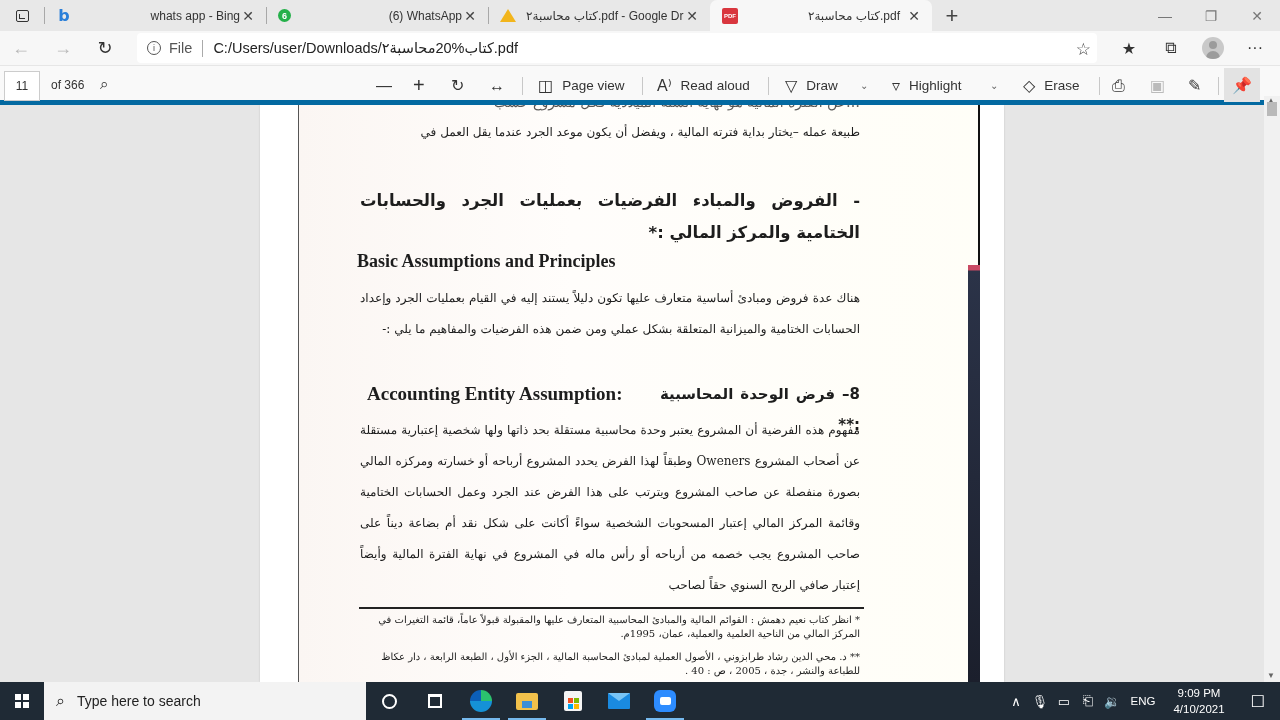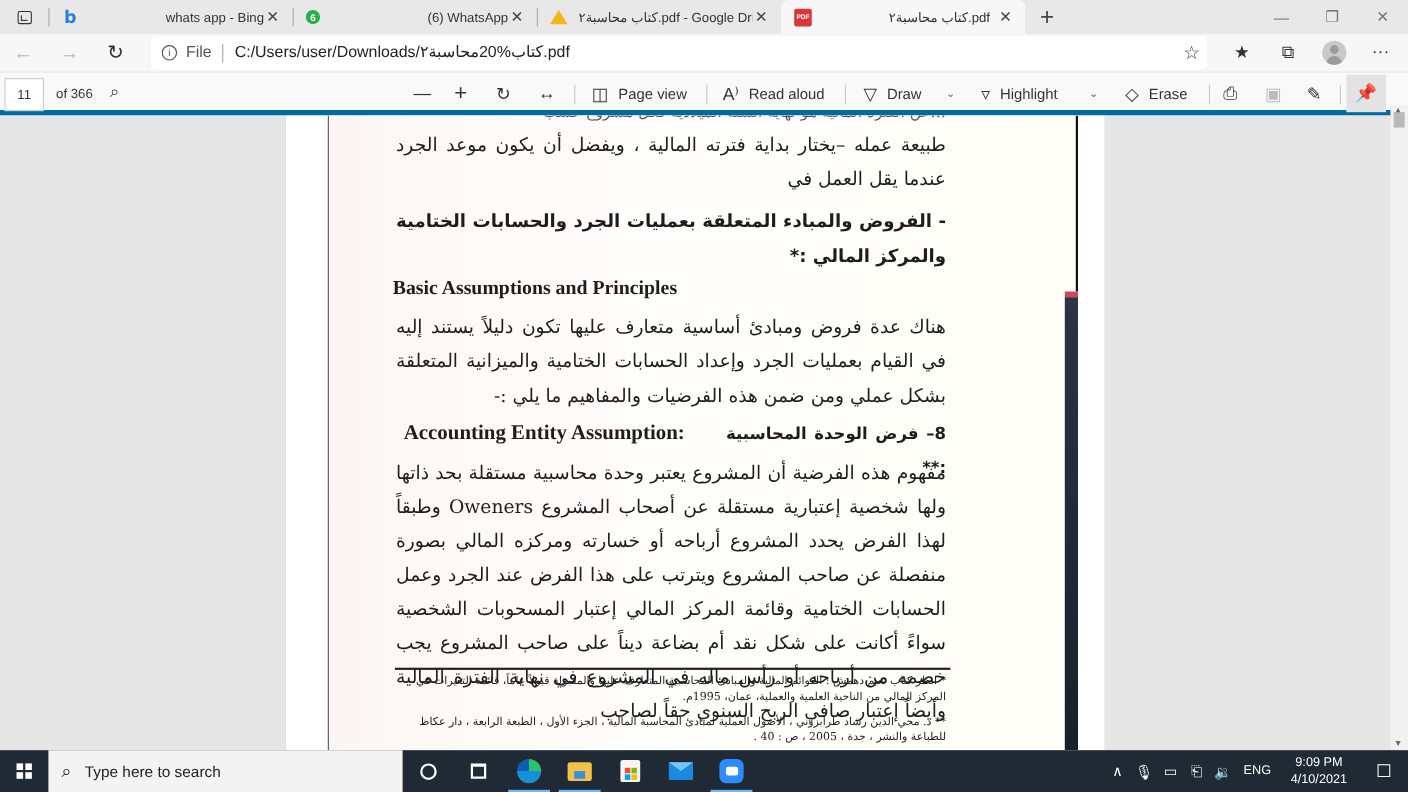--- a/index.html
+++ b/index.html
@@ -46,21 +46,21 @@
   .tb-item .glyph { font-size: 16px; margin-right: 9px; color: #333; }
   .tb-sep { position: absolute; top: 11px; height: 18px; border-left: 1px solid #c8c8c8; }
   .caret { font-size: 10px; color: #666; }
   .pin { position: absolute; left: 1224px; top: 2px; width: 36px; height: 34px; background: #e3e3e3; display: flex; align-items: center; justify-content: center; font-size: 16px; }
   
   .viewer { position: absolute; left: 0; top: 105px; width: 1264px; height: 577px; background: #e6e6e6; overflow: hidden; }
   .page { position: absolute; left: 260px; top: 0; width: 744px; height: 577px; background: #fff; box-shadow: 0 0 2px rgba(0,0,0,.15); }
   .scan { position: absolute; left: 38px; top: 0; width: 682px; height: 577px; background: linear-gradient(90deg, #fbf6f3 0%, #fffdfb 40%, #fffef7 100%); border-left: 1.5px solid #555; }
   .scan-right-edge { position: absolute; right: 0; top: 0; width: 2px; height: 160px; background: #111; }
   .scan-photo { position: absolute; right: 0; top: 160px; width: 12px; height: 417px; background: linear-gradient(180deg,#c94a63 0,#c94a63 5px,#2b3348 6px,#1b1f2c 100%); }
-  .ar { direction: rtl; text-align: justify; font-family: "DejaVu Serif", serif; color: #1d1d1d; position: absolute; right: 120px; width: 500px; font-size: 17px; line-height: 31px; }
+  .ar { direction: rtl; text-align: justify; font-family: "DejaVu Serif", serif; color: #1d1d1d; position: absolute; right: 120px; width: 500px; font-size: 12px; line-height: 31px; }
   .ar.bold { font-weight: bold; font-family: "DejaVu Sans", sans-serif; font-size: 16.5px; }
   .en { position: absolute; font-family: "Liberation Serif", serif; font-weight: bold; color: #1d1d1d; }
   .footrule { position: absolute; left: 60px; top: 502px; width: 505px; border-top: 2px solid #222; }
   .fn { direction: rtl; position: absolute; right: 120px; width: 510px; font-family: "DejaVu Serif", serif; font-size: 10px; line-height: 14px; color: #222; }
   .vscroll { position: absolute; left: 1264px; top: 96px; width: 16px; height: 586px; background: #f1f1f1; }
   .vscroll .up { position: absolute; top: 0; left: 3px; font-size: 8px; color: #666; }
   .vscroll .thumb { position: absolute; top: 4px; left: 3px; width: 10px; height: 14px; background: #b9b9b9; }
   .vscroll .down { position: absolute; bottom: 2px; left: 3px; font-size: 8px; color: #666; }
   
   .taskbar { position: absolute; left: 0; top: 682px; width: 1280px; height: 38px; background: #1f2a35; display: flex; align-items: center; }
@@ -202,21 +202,21 @@
 </div>
 
 <div class="viewer">
   <div class="page">
     <div class="scan">
       <div class="scan-right-edge"></div>
       <div class="scan-photo"></div>
 
       <div class="ar" style="top:-18px;font-size:14px;opacity:.75">…عن الفترة المالية هو نهاية السنة الميلادية فكل مشروع حسب</div>
       <div class="ar" style="top:12px">طبيعة عمله –يختار بداية فترته المالية ، ويفضل أن يكون موعد الجرد عندما يقل العمل في</div>
-      <div class="ar bold" style="top:80px;line-height:32px">- الفروض والمبادء المتعلقة بعمليات الجرد والحسابات الختامية والمركز المالي :*</div>
+      <div class="ar bold" style="top:80px;line-height:32px">- الفروض والمبادء الفرضيات بعمليات الجرد والحسابات الختامية والمركز المالي :*</div>
       <div class="en" style="left:58px;top:146px;font-size:18px">Basic Assumptions and Principles</div>
       <div class="ar" style="top:178px">هناك عدة فروض ومبادئ أساسية متعارف عليها تكون دليلاً يستند إليه في القيام بعمليات الجرد وإعداد الحسابات الختامية والميزانية المتعلقة بشكل عملي ومن ضمن هذه الفرضيات والمفاهيم ما يلي :-</div>
       <div class="ar bold" style="top:274px;width:200px;font-size:15px">8– فرض الوحدة المحاسبية :**</div>
       <div class="en" style="left:68px;top:278px;font-size:19px">Accounting Entity Assumption:</div>
       <div class="ar" style="top:310px">مفهوم هذه الفرضية أن المشروع يعتبر وحدة محاسبية مستقلة بحد ذاتها ولها شخصية إعتبارية مستقلة عن أصحاب المشروع Oweners وطبقاً لهذا الفرض يحدد المشروع أرباحه أو خسارته ومركزه المالي بصورة منفصلة عن صاحب المشروع ويترتب على هذا الفرض عند الجرد وعمل الحسابات الختامية وقائمة المركز المالي إعتبار المسحوبات الشخصية سواءً أكانت على شكل نقد أم بضاعة ديناً على صاحب المشروع يجب خصمه من أرباحه أو رأس ماله في المشروع في نهاية الفترة المالية وأيضاً إعتبار صافي الربح السنوي حقاً لصاحب</div>
 
       <div class="footrule"></div>
       <div class="fn" style="top:508px">* انظر كتاب نعيم دهمش : القوائم المالية والمبادئ المحاسبية المتعارف عليها والمقبولة قبولاً عاماً، قائمة التغيرات في المركز المالي من الناحية العلمية والعملية، عمان، 1995م.</div>
       <div class="fn" style="top:545px">** د. محي الدين رشاد طرابزوني ، الأصول العملية لمبادئ المحاسبة المالية ، الجزء الأول ، الطبعة الرابعة ، دار عكاظ للطباعة والنشر ، جدة ، 2005 ، ص : 40 .</div>
     </div>

